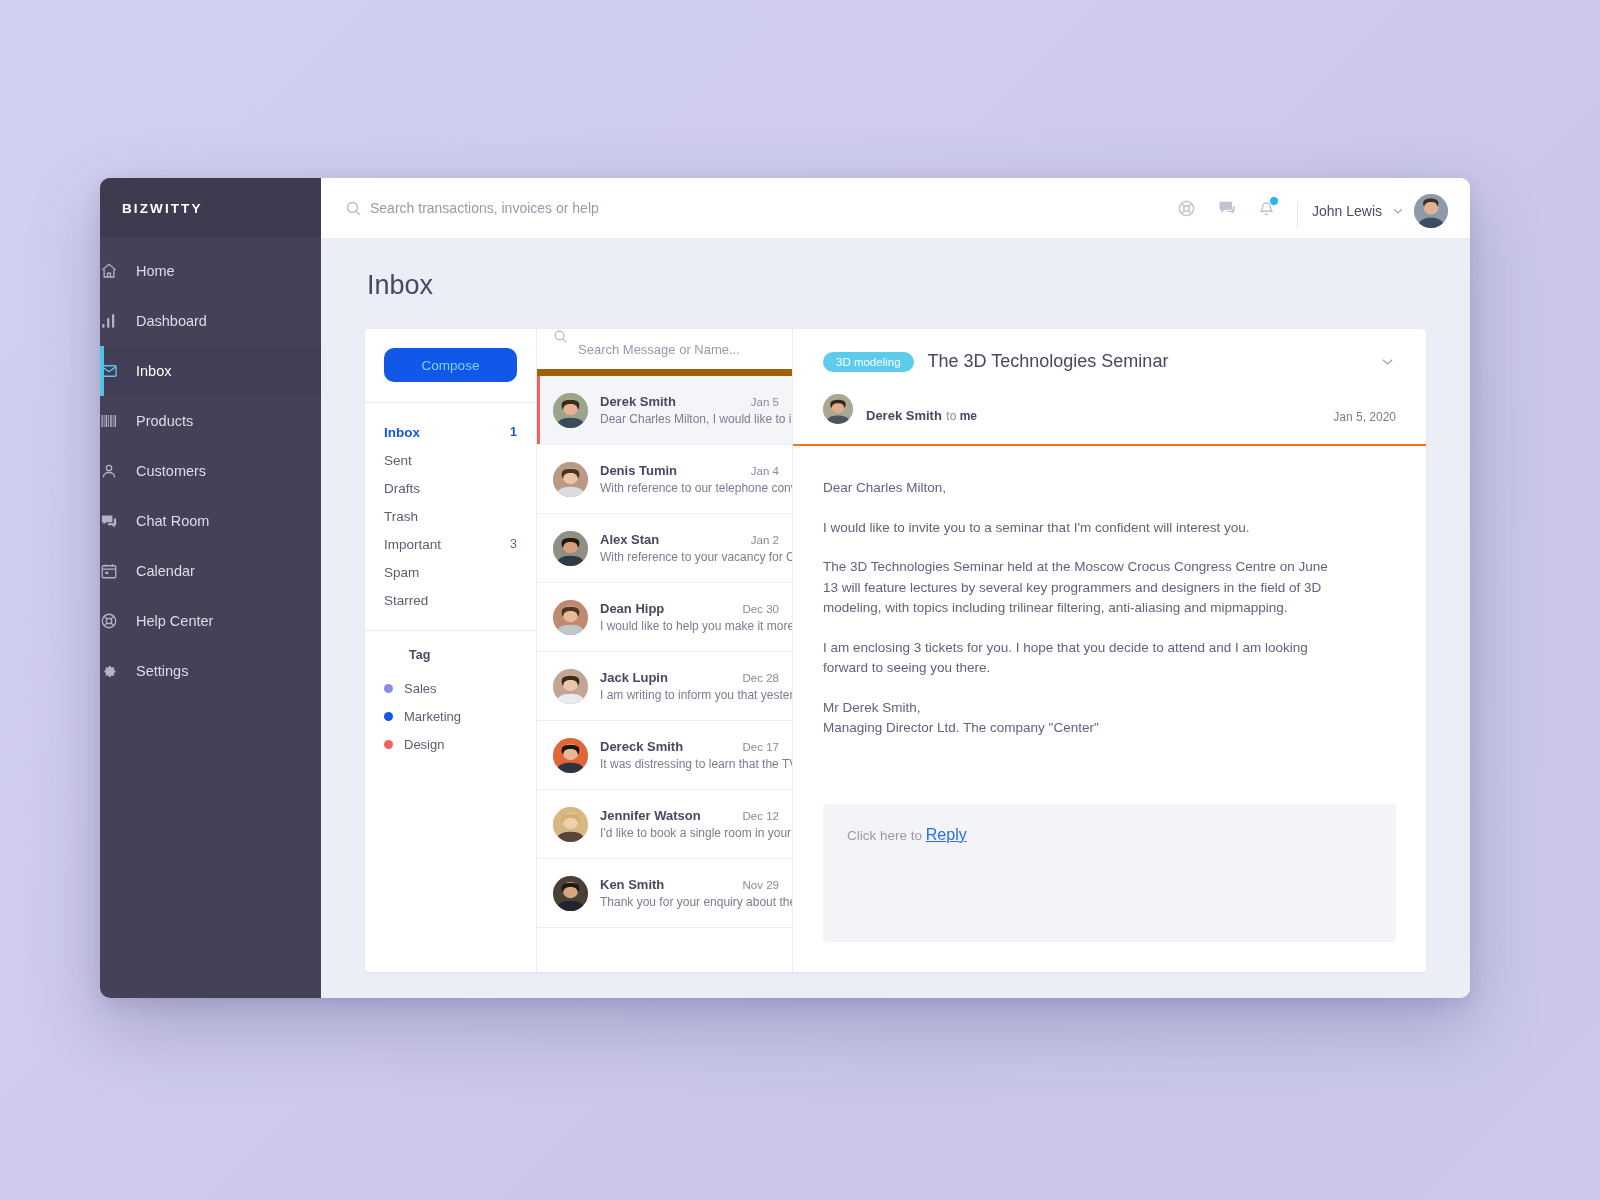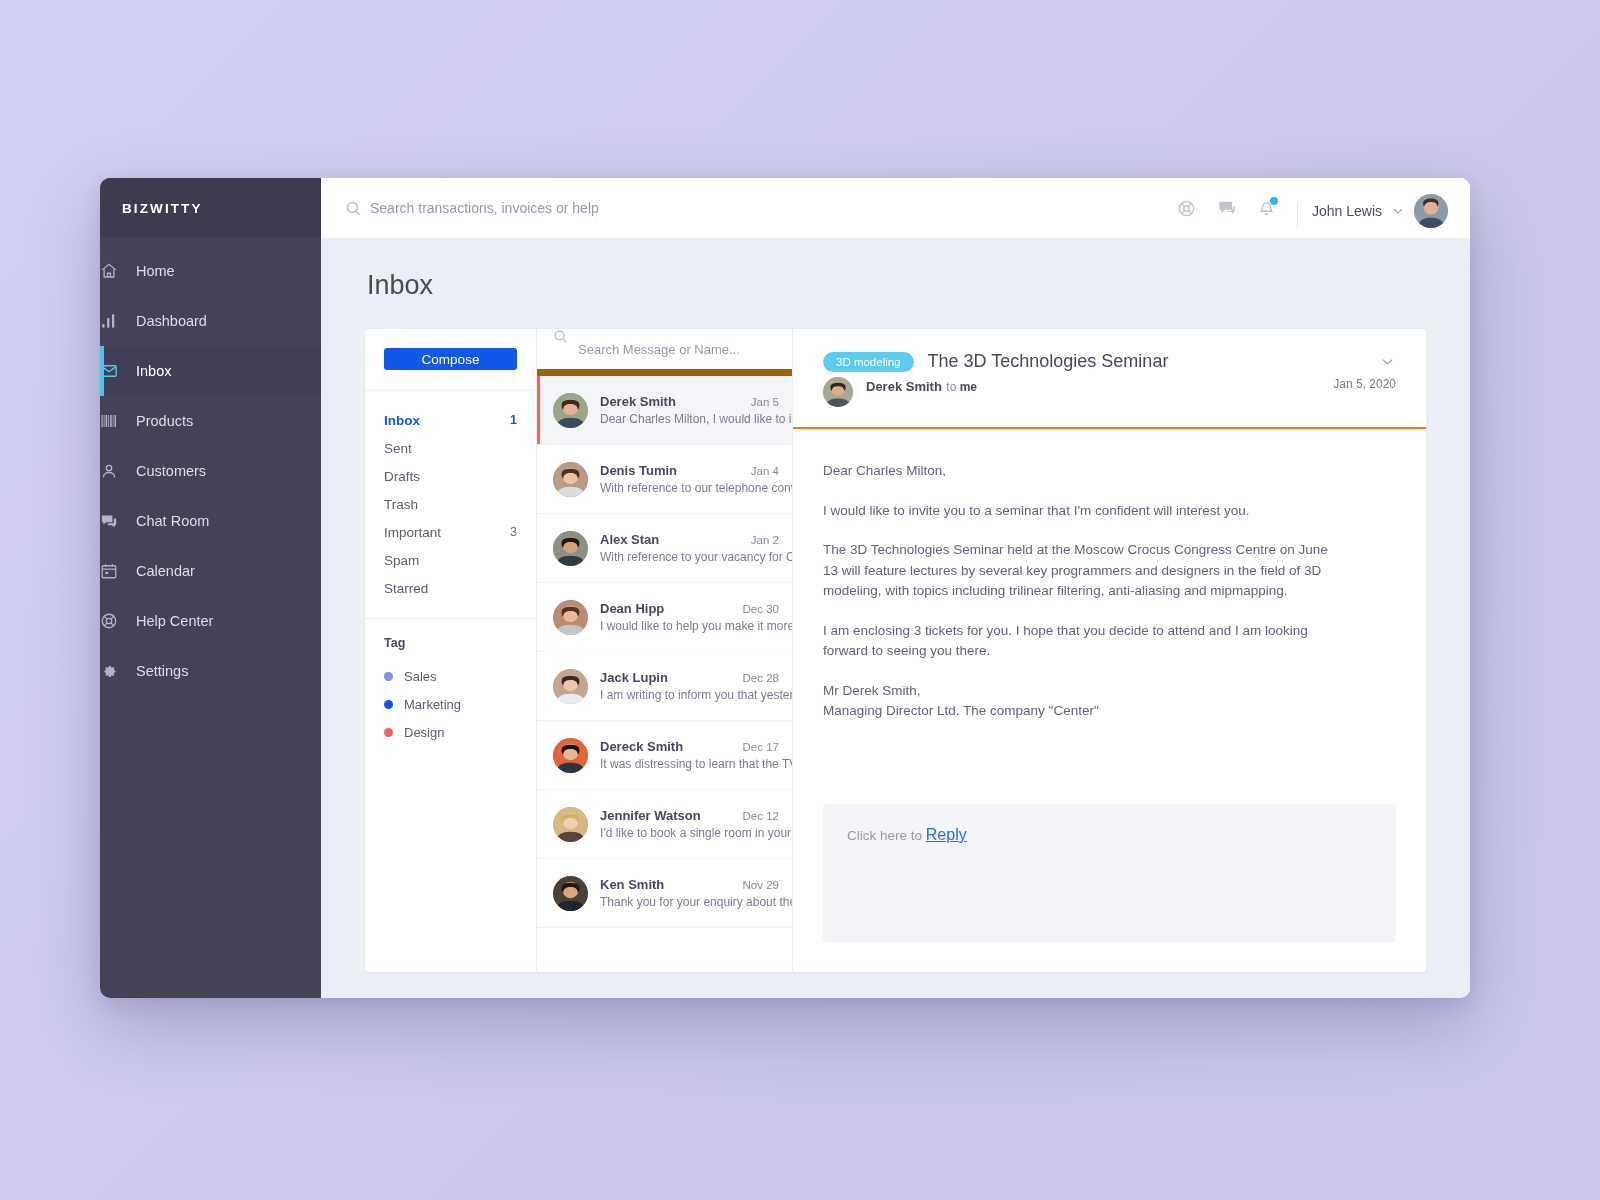--- a/index.html
+++ b/index.html
@@ -164,44 +164,44 @@
   }
 
   
   #folders {
     width: 172px; flex: none;
     border-right: 1px solid #ebecf2;
     display: flex; flex-direction: column;
   }
   .compose-wrap { padding: 19px 19px 20px 19px; border-bottom: 1px solid #ebecf2; }
   #compose-button {
-    width: 100%; height: 22px;
+    width: 100%; height: 34px;
     background: #1158e8;
-    color: #ffffff;
-    border: none; border-radius: 3px;
+    color: #7dd3fc;
+    border: none; border-radius: 10px;
     font-family: inherit;
     font-size: 13.5px;
     cursor: pointer;
   }
   .folder-list { padding: 15px 0 16px 0; border-bottom: 1px solid #ebecf2; }
   .folder {
     height: 28px;
     display: flex; align-items: center;
     padding: 0 19px;
     font-size: 13.5px;
     color: #5f5d70;
     cursor: pointer;
   }
   .folder .fname { flex: 1; }
   .folder .fcount { font-size: 12.5px; color: #6b6980; }
   .folder.active .fname { color: #1158e8; font-weight: 700; }
   .folder.active .fcount { color: #1158e8; font-weight: 700; }
 
   .tag-block { padding: 17px 19px 0 19px; }
-  .tag-title { font-size: 12.5px; font-weight: 700; color: #4c4a5e; margin-bottom: 12px; }
+  .tag-title { font-size: 12.5px; font-weight: 700; color: #4c4a5e; margin-bottom: 12px; margin-left: 25px; }
   .tag-row { display: flex; align-items: center; gap: 11px; height: 28px; cursor: pointer; }
   .tag-dot { width: 9px; height: 9px; border-radius: 50%; flex: none; }
   .tag-label { font-size: 13px; color: #5f5d70; }
 
   
   #msg-list {
     width: 256px; flex: none;
     border-right: 1px solid #ebecf2;
     display: flex; flex-direction: column;
     min-height: 0;
@@ -261,21 +261,21 @@
     background: #5ccbec;
     color: #ffffff;
     font-size: 11.5px;
     border-radius: 11px;
     padding: 4px 13px;
     flex: none;
   }
   .mail-subject { font-size: 18px; color: #4a4760; flex: 1; }
   .collapse-chev { color: #a5a3b7; cursor: pointer; display:flex; flex:none; }
 
-  .sender-row { display: flex; align-items: flex-start; gap: 13px; margin-top: 5px; }
+  .sender-row { display: flex; align-items: flex-end; gap: 13px; margin-top: 22px; }
   .sender-avatar { width: 30px; height: 30px; flex: none; }
   .sender-info { flex: 1; min-width: 0; }
   .sender-name { font-size: 13px; font-weight: 700; color: #4a4760; }
   .sender-to { font-size: 12px; color: #8a889c; margin-top: 4px; }
   .sender-to b { color: #4a4760; }
   .mail-date { font-size: 12px; color: #7d7b90; flex: none; }
 
   #mail-body {
     padding: 32px 30px 0 30px;
     flex: 1;

